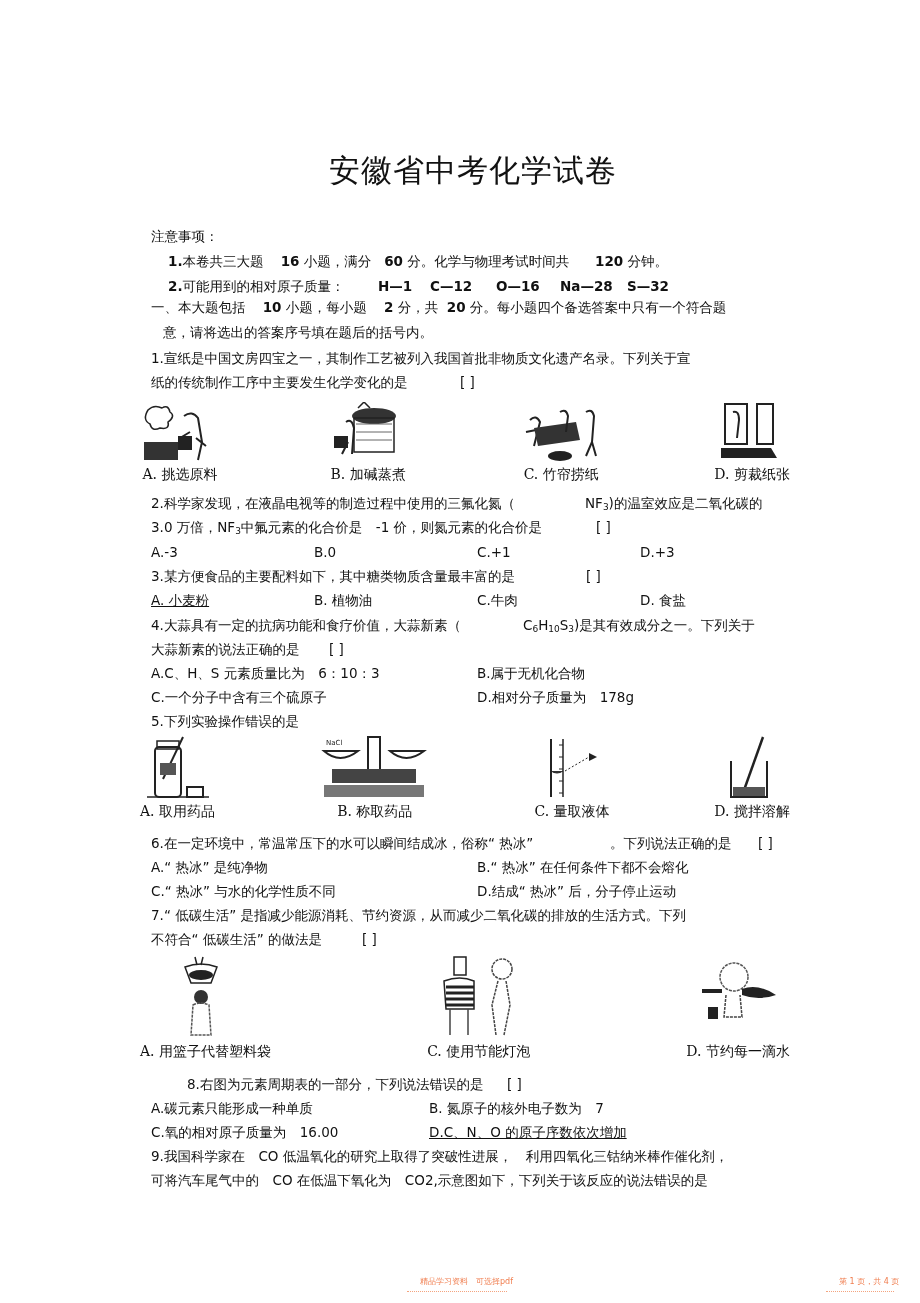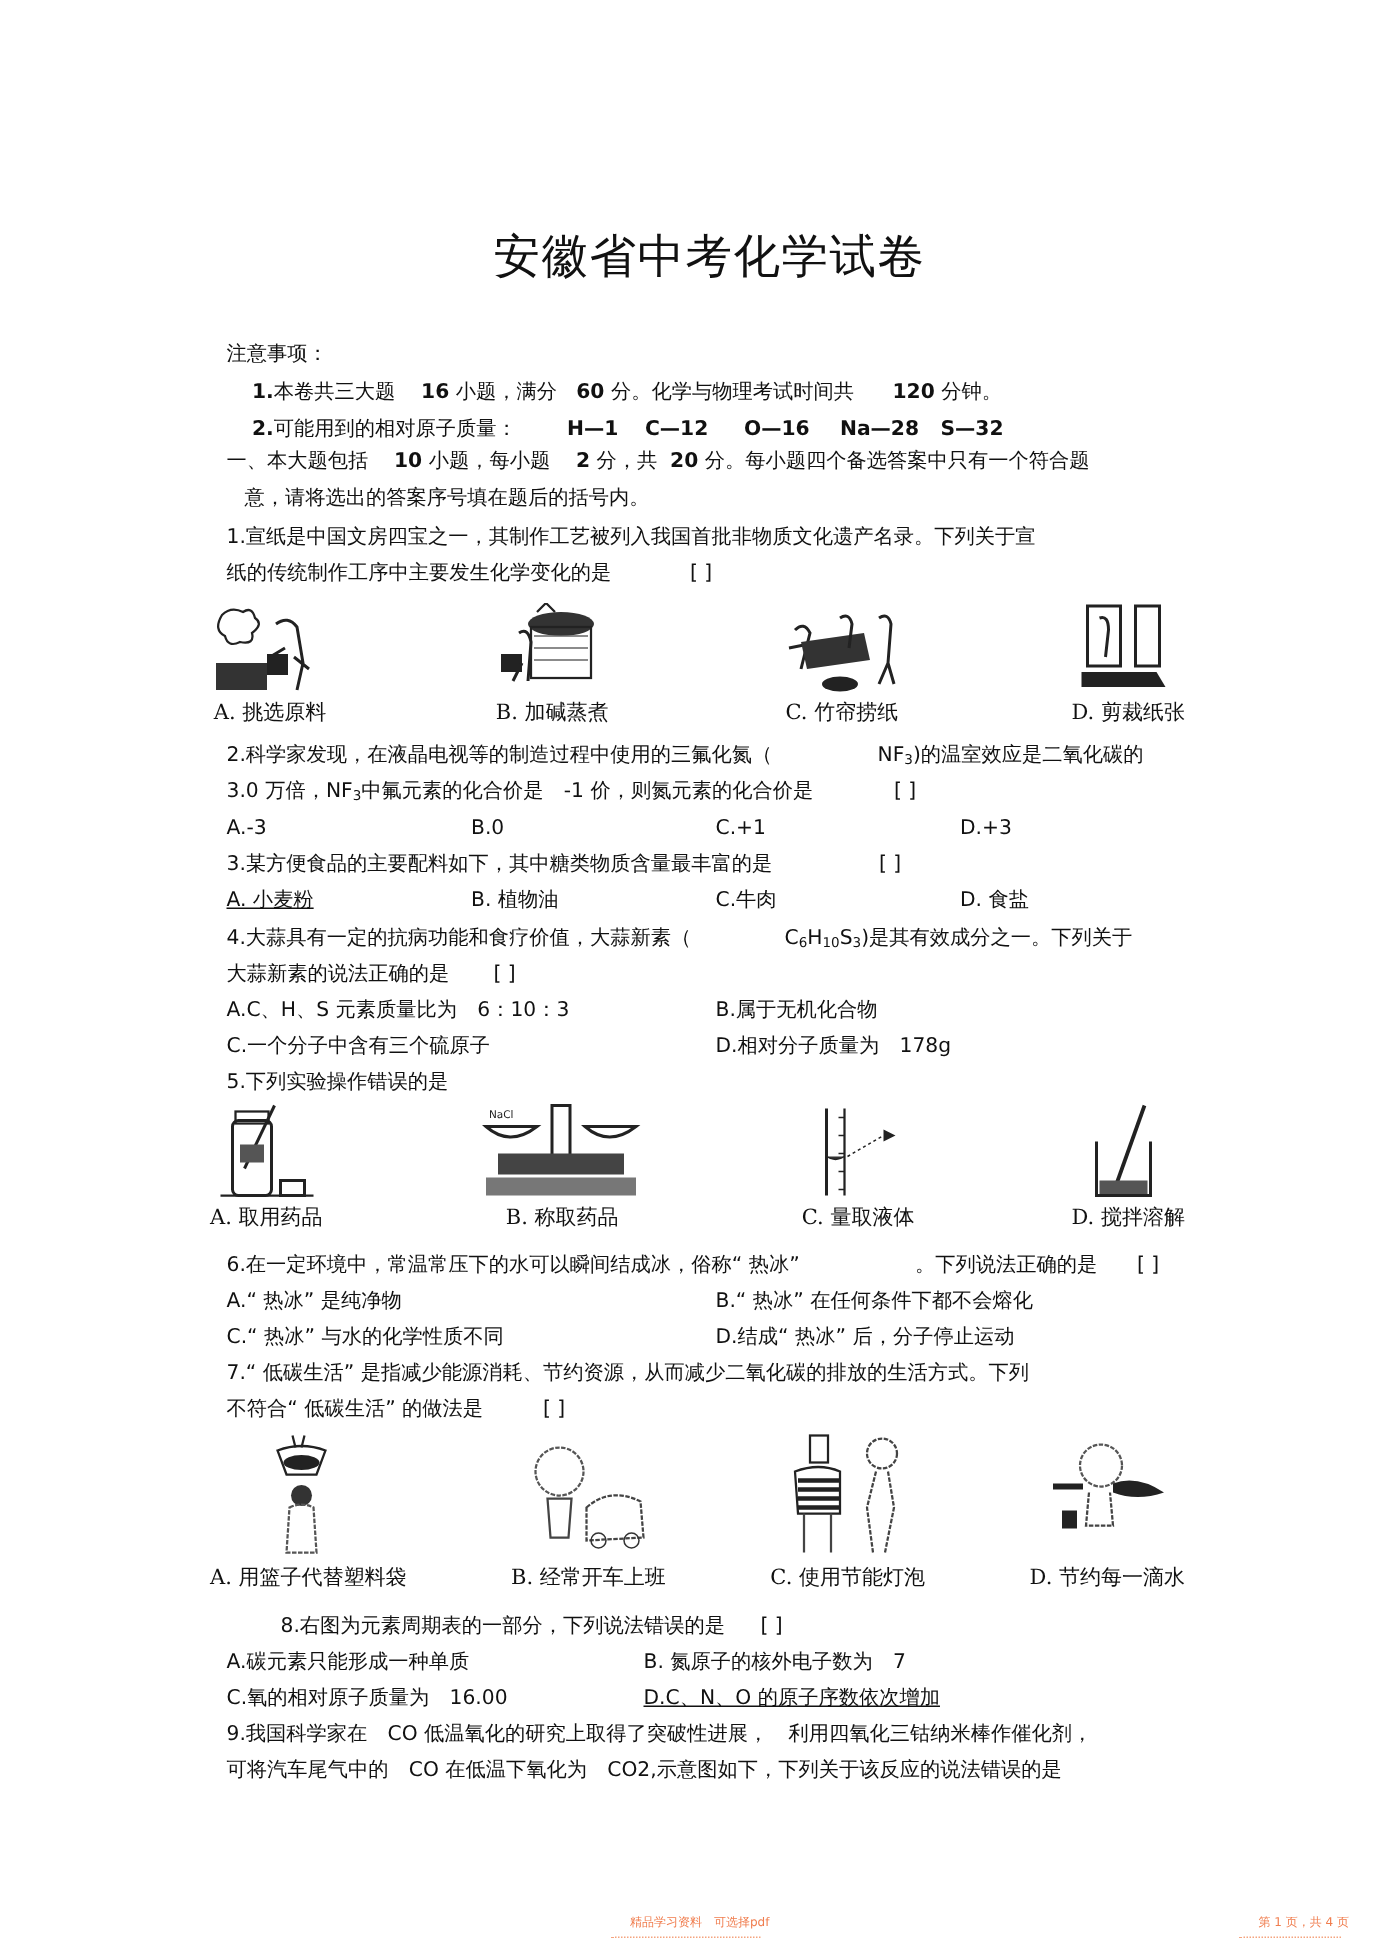--- a/index.html
+++ b/index.html
@@ -185,30 +185,20 @@
       <path d="M24 2 L26 10 M32 2 L30 10" stroke="#222" stroke-width="1.5"></path>
       <path d="M14 12 Q30 6 46 12 L40 28 L20 28Z" fill="none" stroke="#222" stroke-width="1.5"></path>
       <ellipse cx="30" cy="20" rx="12" ry="5" fill="#222"></ellipse>
       <circle cx="30" cy="42" r="7" fill="#333"></circle>
       <path d="M22 50 Q30 46 38 50 L40 80 L20 80Z" fill="none" stroke="#555" stroke-width="1.5" stroke-dasharray="3,1"></path>
     </svg>
     <div class="cap">A. 用篮子代替塑料袋</div>
   </div>
   <div class="pic">
     <svg width="90" height="86" viewBox="0 0 90 86">
-      <circle cx="26" cy="26" r="16" fill="none" stroke="#555" stroke-width="1.5" stroke-dasharray="3,1"></circle>
-      <path d="M18 44 L34 44 L32 70 L20 70Z" fill="none" stroke="#444" stroke-width="1.5"></path>
-      <path d="M44 50 Q60 36 80 46 L82 70 L44 72Z" fill="none" stroke="#444" stroke-width="1.5" stroke-dasharray="3,1"></path>
-      <circle cx="52" cy="72" r="5" fill="none" stroke="#333"></circle>
-      <circle cx="74" cy="72" r="5" fill="none" stroke="#333"></circle>
-    </svg>
-    <div class="cap">B. 经常开车上班</div>
-  </div>
-  <div class="pic">
-    <svg width="90" height="86" viewBox="0 0 90 86">
       <rect x="20" y="2" width="12" height="18" fill="none" stroke="#222" stroke-width="1.5"></rect>
       <path d="M10 26 Q26 20 40 26 L40 54 L12 54Z" fill="#fff" stroke="#222" stroke-width="1.5"></path>
       <path d="M12 32 h28 M12 38 h28 M12 44 h28 M12 50 h28" stroke="#222" stroke-width="3"></path>
       <path d="M16 54 L16 80 M34 54 L34 80" stroke="#444" stroke-width="1.5"></path>
       <circle cx="68" cy="14" r="10" fill="none" stroke="#444" stroke-width="1.5" stroke-dasharray="3,1"></circle>
       <path d="M64 26 L58 50 L62 80 M72 26 L76 50 L70 80" fill="none" stroke="#444" stroke-width="1.5" stroke-dasharray="3,1"></path>
     </svg>
     <div class="cap">C. 使用节能灯泡</div>
   </div>
   <div class="pic">

